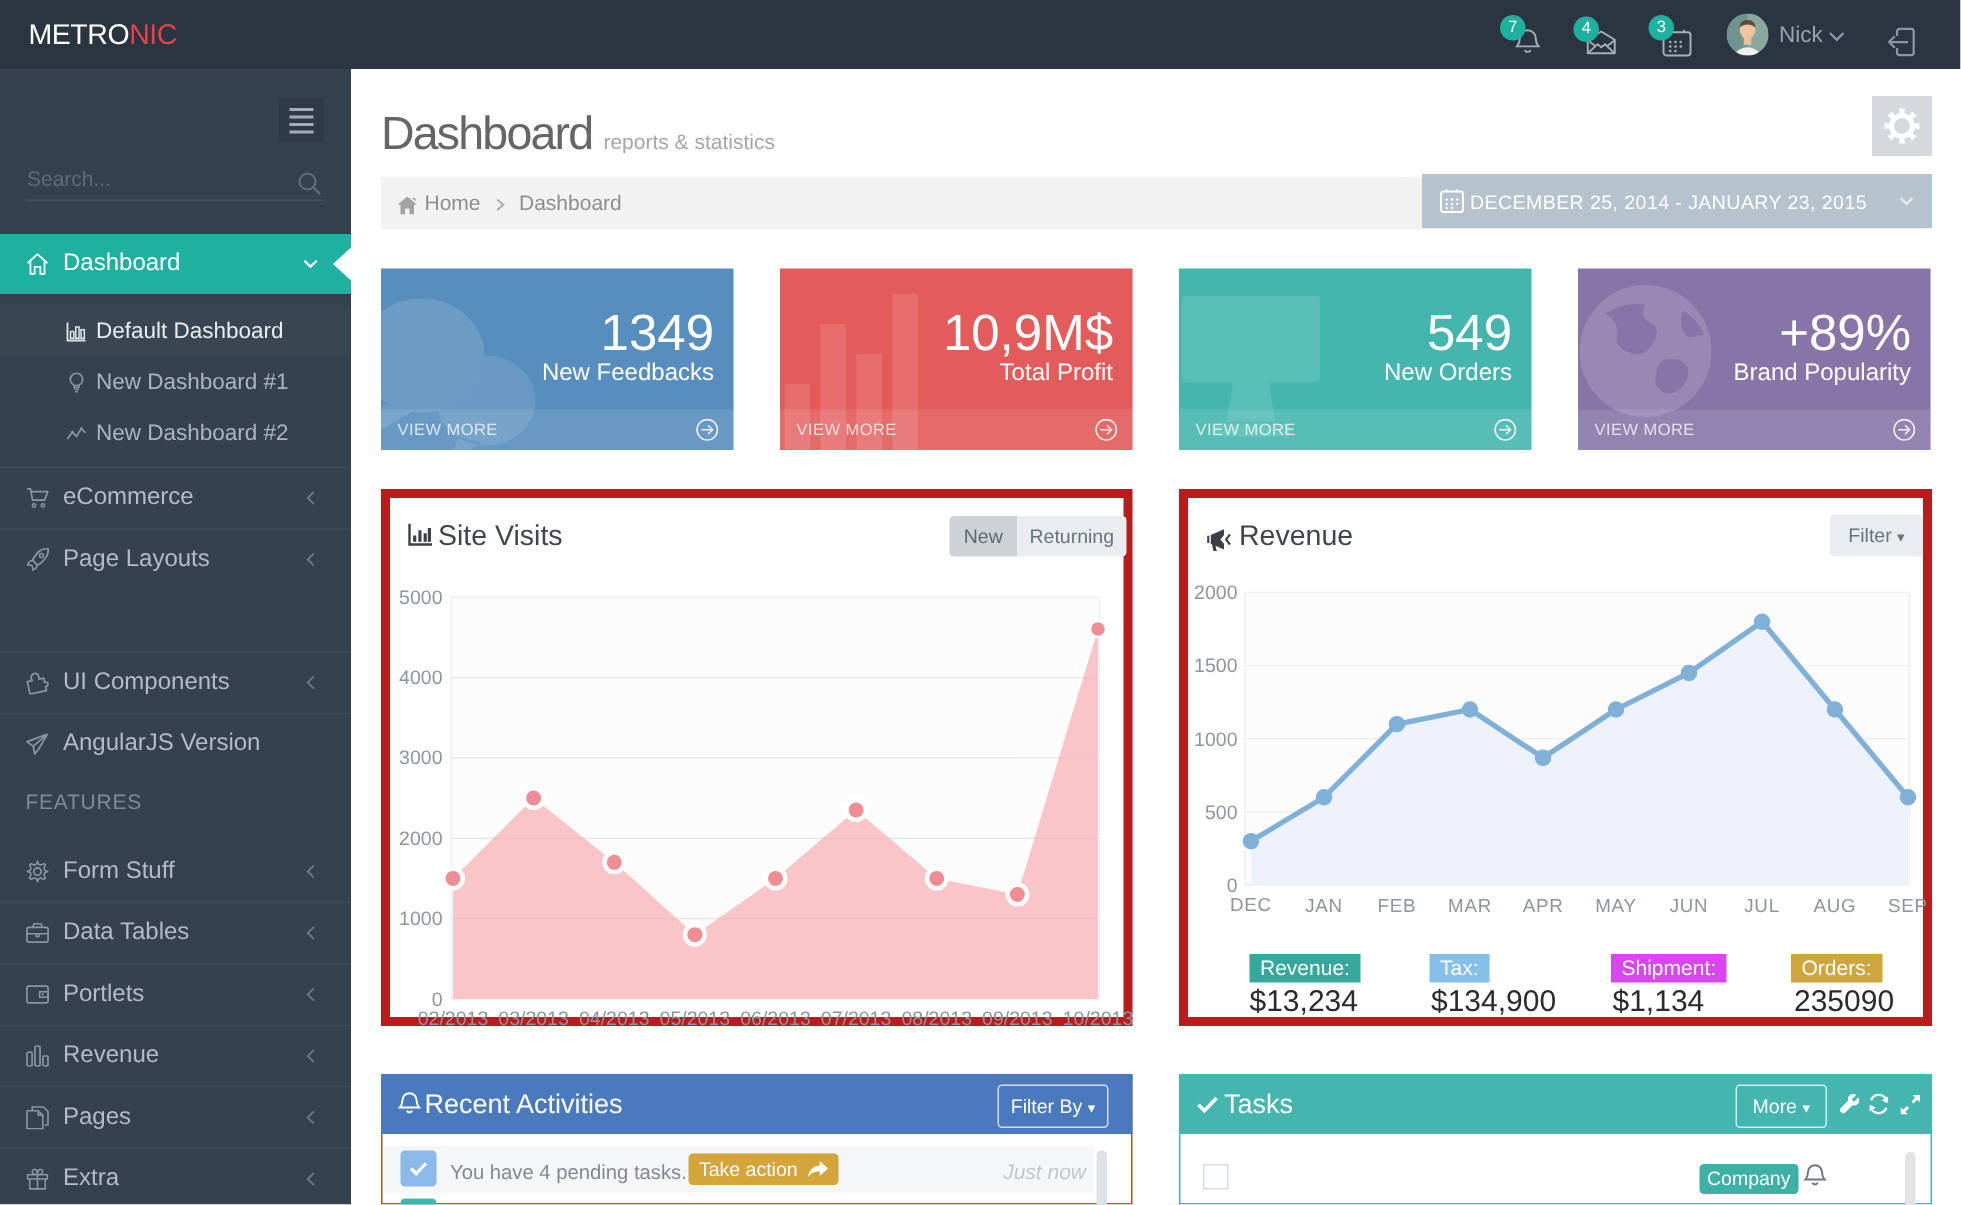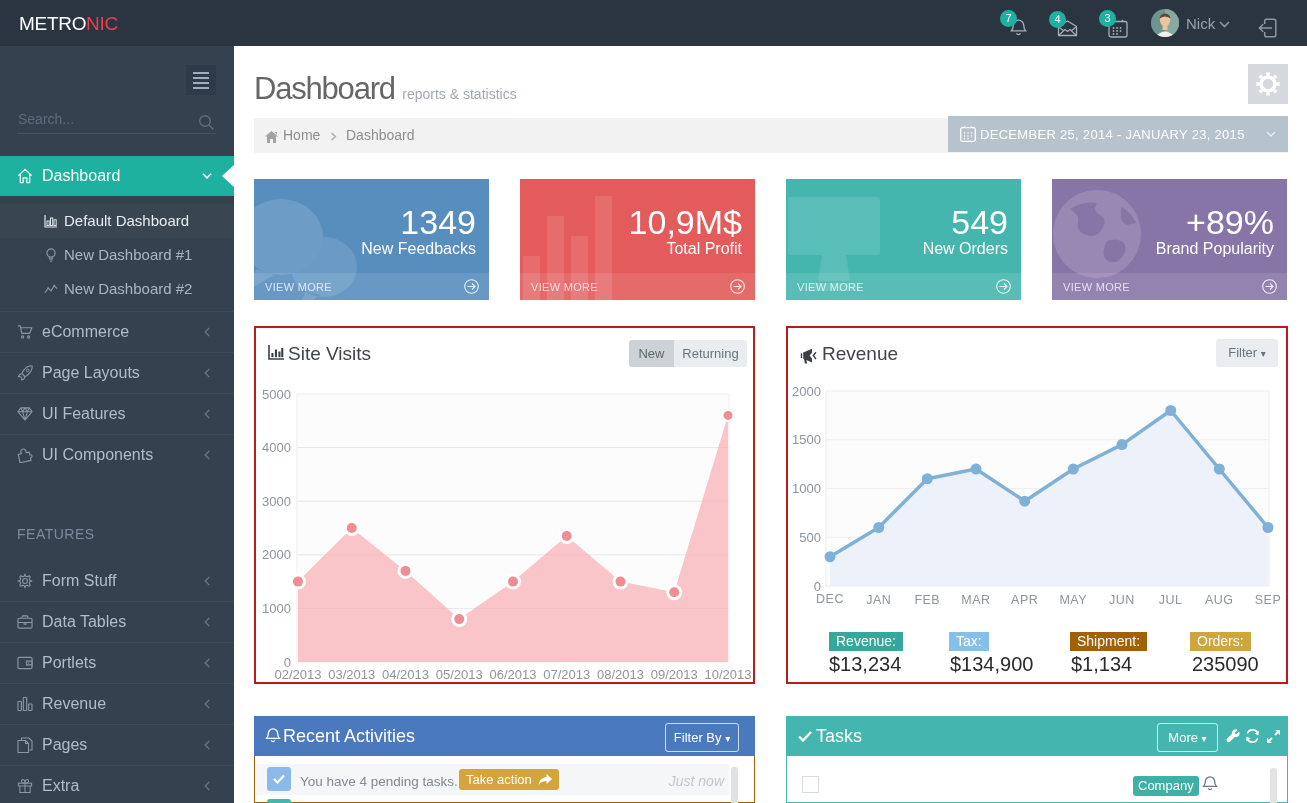--- a/index.html
+++ b/index.html
@@ -50,21 +50,21 @@
 .tile .more { position:absolute; left:0; bottom:0; width:100%; height:27px; background:rgba(255,255,255,0.1); }
 .tile .vm { position:absolute; left:11px; top:8px; font-size:11px; color:rgba(255,255,255,0.75); letter-spacing:0.3px; }
 .tile .arr { position:absolute; right:10px; top:6px; width:15px; height:15px; }
 #tile1 { left:20px; background:#578ebe; }
 #tile2 { left:286px; background:#e35b5a; }
 #tile3 { left:552px; background:#44b6ae; }
 #tile4 { left:818px; background:#8775a7; }
 .bgicon { position:absolute; z-index:0; }
 
 
-.panel { position:absolute; top:280px; height:358px; background:#fff; border:2px solid #b91c1c; }
+.panel { position:absolute; top:280px; height:358px; background:#fff; border:6px solid #b91c1c; }
 #pvisits { left:20px; width:501px; }
 #prevenue { left:552px; width:502px; }
 .ptitle { position:absolute; left:32px; top:15px; font-size:19px; color:#3e454c; }
 .pticon { position:absolute; left:12px; top:17px; }
 
 
 .btngrp { position:absolute; top:12px; height:27px; font-size:13px; }
 .btn-new { position:absolute; left:0; top:0; width:45px; height:27px; background:#ccd2d6; color:#5d686f; text-align:center; line-height:27px; border-radius:3px 0 0 3px; }
 .btn-ret { position:absolute; left:45px; top:0; width:73px; height:27px; background:#e9edef; color:#68757e; text-align:center; line-height:27px; border-radius:0 3px 3px 0; }
 .btn-filter { position:absolute; left:428px; top:11px; width:62px; height:28px; background:#e9edef; color:#68757e; text-align:center; line-height:28px; border-radius:3px; font-size:13px; }
@@ -201,37 +201,34 @@
       <svg class="micon" width="17" height="17" viewBox="0 0 17 17">
           <path d="M10 2.5 C13 0.5 16 1 16 1 s0.5 3-1.5 6 c-1.5 2.2-4 4.5-6 5.5 L5 9 C6 7 8 4 10 2.5z" fill="none" stroke="#8a96a5" stroke-width="1.2" stroke-linejoin="round"></path>
           <circle cx="11.3" cy="5.7" r="1.4" fill="none" stroke="#8a96a5" stroke-width="1"></circle>
           <path d="M5.2 9.2 C3.5 9.2 2 10.5 1.5 12.5 C3 12 3.8 12.3 4.5 13 C5.2 13.7 5.5 14.5 5 16 C7 15.5 8.3 14 8.3 12.3" fill="none" stroke="#8a96a5" stroke-width="1.1" stroke-linejoin="round"></path>
         </svg>
       <span class="mtxt">Page Layouts</span>
         <svg class="chev" width="7" height="11" viewBox="0 0 7 11">
           <path d="M6 1 L1.5 5.5 L6 10" fill="none" stroke="#67788c" stroke-width="1.4"></path>
         </svg>
       </div>
-    <div class="mi sep" style="top:347px;">
-      <svg class="micon" width="17" height="15" viewBox="0 0 17 15">
-          <path d="M4 1 L13 1 L16 5 L8.5 14 L1 5 Z M1 5 L16 5 M4 1 L6 5 L8.5 14 M13 1 L11 5 L8.5 14 M6 5 L8.5 1 L11 5" fill="none" stroke="#8a96a5" stroke-width="1.1" stroke-linejoin="round"></path>
-        </svg>
-      <span class="mtxt">UI Features</span>
-        <svg class="chev" width="7" height="11" viewBox="0 0 7 11">
-          <path d="M6 1 L1.5 5.5 L6 10" fill="none" stroke="#67788c" stroke-width="1.4"></path>
-        </svg>
-      </div>
     <div class="mi sep" style="top:388px;">
       <svg class="micon" width="16" height="16" viewBox="0 0 16 16">
           <path d="M1.5 6 L4.8 6 C3.9 3.4 5.4 1.7 7.1 1.7 C8.8 1.7 10.3 3.4 9.4 6 L12.7 6 L12.7 9 C15.2 8.2 15.2 12.6 12.7 11.8 L12.7 14.5 L1.5 14.5 Z" fill="none" stroke="#8a96a5" stroke-width="1.15" stroke-linejoin="round" transform="rotate(-12 8 8)"></path>
         </svg>
       <span class="mtxt">UI Components</span>
         <svg class="chev" width="7" height="11" viewBox="0 0 7 11">
           <path d="M6 1 L1.5 5.5 L6 10" fill="none" stroke="#67788c" stroke-width="1.4"></path>
         </svg>
+      </div>
+    <div class="mi sep" style="top:429px;">
+      <svg class="micon" width="17" height="16" viewBox="0 0 17 16">
+          <path d="M15.5 1 L1 6.5 L5.5 9.5 L6.5 15 L9.3 11.7 M15.5 1 L5.5 9.5 M15.5 1 L9.3 11.7" fill="none" stroke="#8a96a5" stroke-width="1.2" stroke-linejoin="round"></path>
+        </svg>
+      <span class="mtxt">AngularJS Version</span>
       </div>
     <div id="features">FEATURES</div>
     <div class="mi" style="top:514px;">
       <svg class="micon" width="17" height="17" viewBox="0 0 17 17">
           <circle cx="8.5" cy="8.5" r="2.6" fill="none" stroke="#8a96a5" stroke-width="1.2"></circle>
           <path d="M8.5 1.2 L9.3 3.4 L10.9 3.9 L13 2.9 L14.1 4 L13.1 6.1 L13.6 7.7 L15.8 8.5 L15.8 8.5 L13.6 9.3 L13.1 10.9 L14.1 13 L13 14.1 L10.9 13.1 L9.3 13.6 L8.5 15.8 L7.7 13.6 L6.1 13.1 L4 14.1 L2.9 13 L3.9 10.9 L3.4 9.3 L1.2 8.5 L3.4 7.7 L3.9 6.1 L2.9 4 L4 2.9 L6.1 3.9 L7.7 3.4 Z" fill="none" stroke="#8a96a5" stroke-width="1.1" stroke-linejoin="round"></path>
         </svg>
       <span class="mtxt">Form Stuff</span>
         <svg class="chev" width="7" height="11" viewBox="0 0 7 11">
           <path d="M6 1 L1.5 5.5 L6 10" fill="none" stroke="#67788c" stroke-width="1.4"></path>
@@ -520,21 +517,21 @@
             <circle cx="334" cy="116.6" r="5.5"></circle>
             <circle cx="382.7" cy="82.5" r="5.5"></circle>
             <circle cx="431.3" cy="141" r="5.5"></circle>
             <circle cx="480" cy="199.5" r="5.5"></circle>
           </g>
       </svg>
       <div class="rb" style="left:41px;top:304px;background:#35a79b;">Revenue:</div>
       <div class="rv" style="left:41px;top:325px;">$13,234</div>
       <div class="rb" style="left:161px;top:304px;background:#85c0e8;">Tax:</div>
       <div class="rv" style="left:162px;top:325px;">$134,900</div>
-      <div class="rb" style="left:282px;top:304px;background:#a16207;">Shipment:</div>
+      <div class="rb" style="left:282px;top:304px;background:#d946ef;">Shipment:</div>
       <div class="rv" style="left:283px;top:325px;">$1,134</div>
       <div class="rb" style="left:402px;top:304px;background:#cfa53e;">Orders:</div>
       <div class="rv" style="left:404px;top:325px;">235090</div>
     </div>
 
     <div class="panel3" id="pact">
       <div class="p3head">
         <svg style="position:absolute;left:11px;top:11px;" width="16" height="17" viewBox="0 0 16 17">
             <path d="M8 1.8 a4.7 4.7 0 0 1 4.7 4.7 c0 3 1.1 4.1 1.7 4.8 H1.6 c0.6-0.7 1.7-1.8 1.7-4.8 A4.7 4.7 0 0 1 8 1.8z" fill="none" stroke="#fff" stroke-width="1.3"></path>
             <path d="M6.3 13.4 a1.8 1.8 0 0 0 3.4 0" fill="none" stroke="#fff" stroke-width="1.3"></path>

